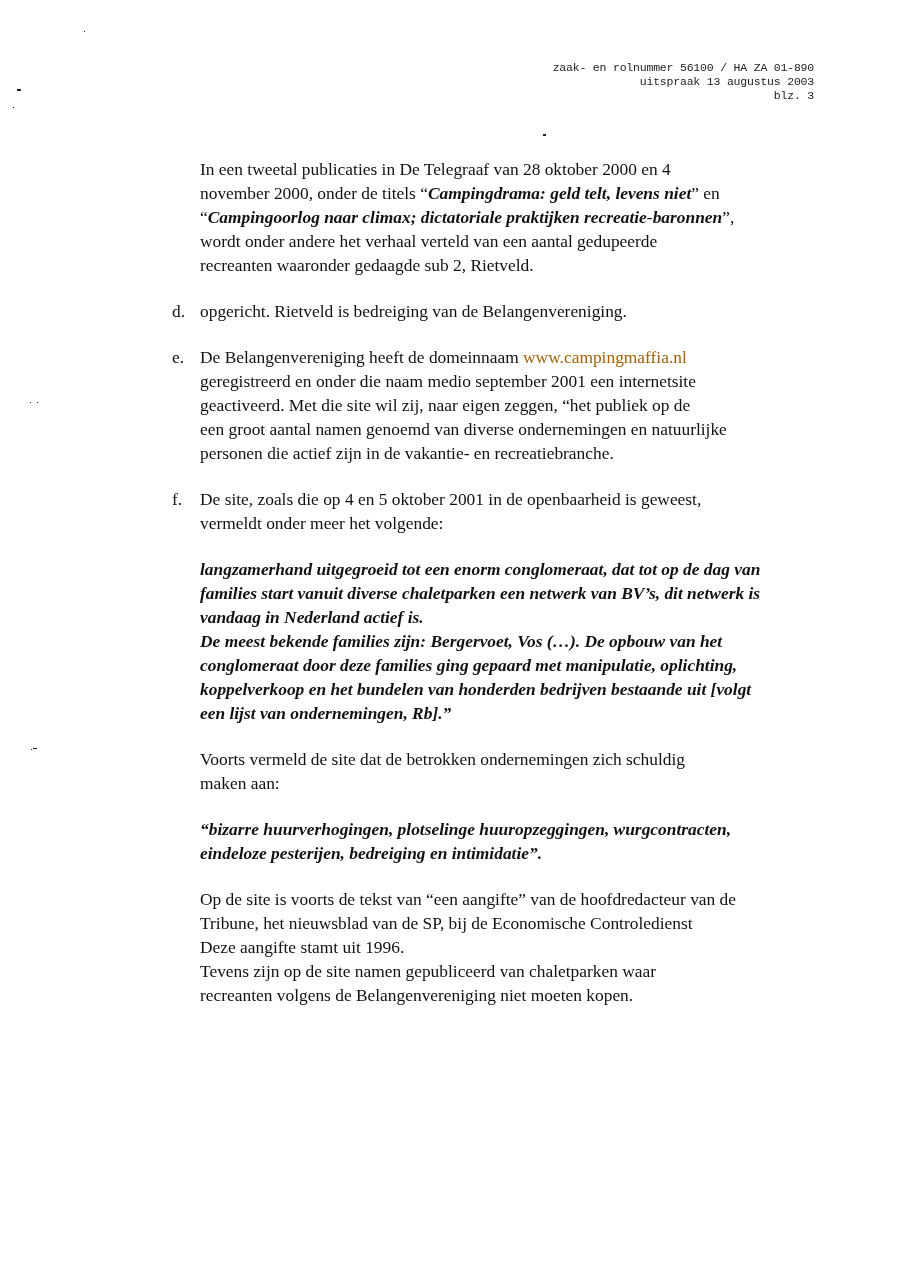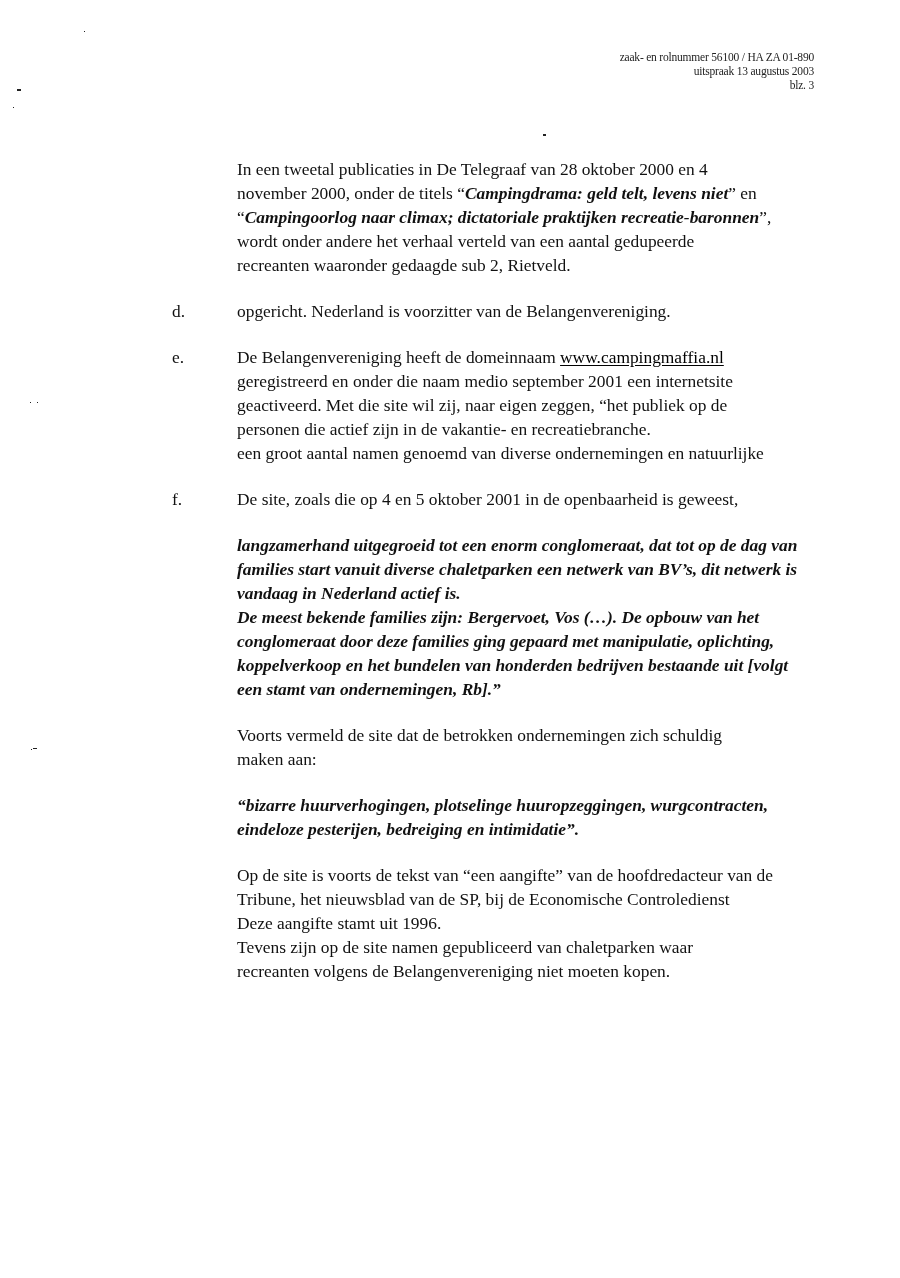--- a/index.html
+++ b/index.html
@@ -10,24 +10,24 @@
     body {
       width: 900px;
       height: 1278px;
       position: relative;
       overflow: hidden;
       color: #111111;
       font-family: "DejaVu Serif", "Liberation Serif", serif;
     }
     .page-header {
       position: absolute;
-      top: 50px;
+      top: 61px;
       right: 86px;
       text-align: right;
-      font-family: Liberation Serif, serif;
+      font-family: Liberation Mono, monospace;
       font-size: 11.5px;
       line-height: 14px;
       color: #222;
       letter-spacing: -0.2px;
     }
     .page-header div { white-space: nowrap; }
 
     .scan-mark {
       position: absolute;
       background: #222;
@@ -49,25 +49,24 @@
     .item {
       position: relative;
     }
     .item-marker {
       position: absolute;
       left: -28px;
       top: 0;
     }
     .italic { font-style: italic; font-weight: bold; }
     .url-link {
-      color: #000000;
-      text-decoration: underline;
+      color: #a16207;
       text-underline-offset: 2px;
     }
-    .line { display: block; white-space: nowrap; margin-left: 37px; }
+    .line { display: block; white-space: nowrap; }
   </style>
 </head>
 <body>
 
 <div class="scan-mark" style="left:84px;top:31px;width:1px;height:1px;"></div>
 <div class="scan-mark" style="left:17px;top:89px;width:4px;height:2px;"></div>
 <div class="scan-mark" style="left:13px;top:107px;width:1px;height:1px;"></div>
 <div class="scan-mark" style="left:543px;top:134px;width:3px;height:2px;"></div>
 <div class="scan-mark" style="left:30px;top:402px;width:1px;height:1px;"></div>
 <div class="scan-mark" style="left:37px;top:402px;width:1px;height:1px;"></div>
@@ -85,45 +84,46 @@
   <div class="block" id="intro-block">
       <span class="line"><span>In een tweetal publicaties in De Telegraaf van 28 oktober 2000 en 4</span></span>
       <span class="line"><span>november 2000, onder de titels “</span><span class="italic">Campingdrama: geld telt, levens niet</span><span>” en</span></span>
       <span class="line"><span>“</span><span class="italic">Campingoorlog naar climax; dictatoriale praktijken recreatie-baronnen</span><span>”,</span></span>
       <span class="line"><span>wordt onder andere het verhaal verteld van een aantal gedupeerde</span></span>
       <span class="line"><span>recreanten waaronder gedaagde sub 2, Rietveld.</span></span>
     </div>
 
   <div class="block item">
     <span class="item-marker">d.</span>
-    <span class="line">opgericht. Nederland is voorzitter van de Belangenvereniging.</span>
+    <span class="line">opgericht. Rietveld is bedreiging van de Belangenvereniging.</span>
   </div>
 
   <div class="block item">
     <span class="item-marker">e.</span>
     <span class="line"><span>De Belangenvereniging heeft de domeinnaam </span><a class="url-link">www.campingmaffia.nl</a></span>
     <span class="line">geregistreerd en onder die naam medio september 2001 een internetsite</span>
     <span class="line">geactiveerd. Met die site wil zij, naar eigen zeggen, “het publiek op de</span>
+    <span class="line">een groot aantal namen genoemd van diverse ondernemingen en natuurlijke</span>
     <span class="line">personen die actief zijn in de vakantie- en recreatiebranche.</span>
-    <span class="line">een groot aantal namen genoemd van diverse ondernemingen en natuurlijke</span>
   </div>
 
   <div class="block item">
     <span class="item-marker">f.</span>
     <span class="line">De site, zoals die op 4 en 5 oktober 2001 in de openbaarheid is geweest,</span>
+    <span class="line">vermeldt onder meer het volgende:</span>
   </div>
 
   <div class="block italic">
     <span class="line">langzamerhand uitgegroeid tot een enorm conglomeraat, dat tot op de dag van</span>
     <span class="line">families start vanuit diverse chaletparken een netwerk van BV’s, dit netwerk is</span>
     <span class="line">vandaag in Nederland actief is.</span>
     <span class="line">De meest bekende families zijn: Bergervoet, Vos (…). De opbouw van het</span>
     <span class="line">conglomeraat door deze families ging gepaard met manipulatie, oplichting,</span>
     <span class="line">koppelverkoop en het bundelen van honderden bedrijven bestaande uit [volgt</span>
-    <span class="line">een stamt van ondernemingen, Rb].”</span>
+    <span class="line">een lijst van ondernemingen, Rb].”</span>
   </div>
 
   <div class="block">
     <span class="line">Voorts vermeld de site dat de betrokken ondernemingen zich schuldig</span>
     <span class="line">maken aan:</span>
   </div>
 
   <div class="block italic">
     <span class="line">“bizarre huurverhogingen, plotselinge huuropzeggingen, wurgcontracten,</span>
     <span class="line">eindeloze pesterijen, bedreiging en intimidatie”.</span>

